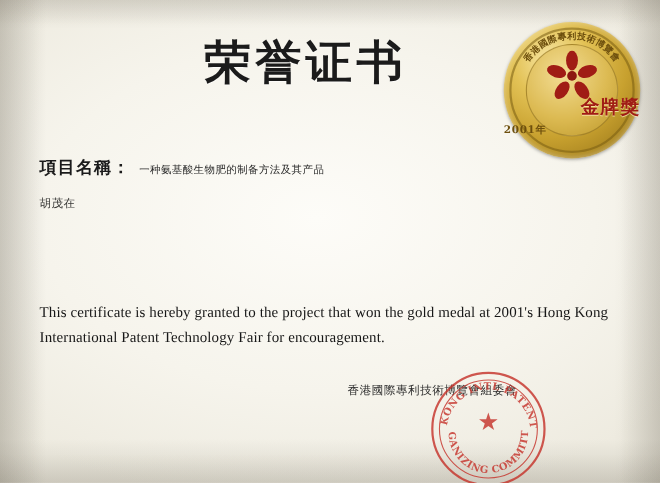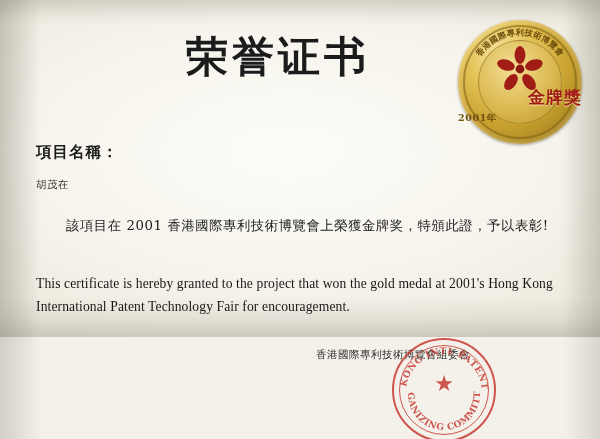--- a/index.html
+++ b/index.html
@@ -4,21 +4,21 @@
 <style>
   * { box-sizing: border-box; }
   html, body { margin:0; padding:0; }
   body {
     width:600px; height:439px; overflow:hidden;
     background:#f3f1ea;
     font-family:"Liberation Serif", serif;
   }
   #certificate {
     position:relative;
-    width:600px; height:337px;
+    width:600px; height:439px;
     background:
       linear-gradient(90deg, rgba(120,112,96,0.10) 0%, rgba(255,255,255,0) 6%),
       linear-gradient(270deg, rgba(120,112,96,0.12) 0%, rgba(255,255,255,0) 7%),
       linear-gradient(0deg, rgba(120,112,96,0.10) 0%, rgba(255,255,255,0) 6%),
       linear-gradient(180deg, rgba(120,112,96,0.10) 0%, rgba(255,255,255,0) 5%),
       radial-gradient(ellipse 70% 60% at 48% 45%, #fdfcf8 0%, #f6f4ec 60%, #eeebe0 100%);
   }
   
   .paper-shade-left {
     position:absolute; left:0; top:0; width:42px; height:439px;
@@ -238,27 +238,27 @@
         <circle cx="26" cy="23" r="4.4" fill="#8d1710"></circle>
       </g>
     </svg>
 
     <div id="seal-center-label">金牌獎</div>
     <div id="seal-year-label">2001年</div>
   </div>
 
   <div class="field-row" id="row-project">
     <span class="field-label">項目名稱：</span>
+    <span class="field-value">一种氨基酸生物肥的制备方法及其产品</span>
   </div>
 
   <div class="field-row" id="row-patentee">
     <span class="field-value">胡茂在</span>
   </div>
 
-  <div id="body-zh"><span class="indent"></span><span>該項目在 2001 香港國際專利技術博覽會上榮獲金牌奖，特頒此證，予以表彰!</span></div>
 
   <div id="body-en">This certificate is hereby granted to the project that won the gold medal at 2001's Hong Kong International Patent Technology Fair for encouragement.</div>
 
   <div id="issuer">香港國際專利技術博覽會組委會</div>
 
 
   <div id="red-stamp">
     <div class="stamp-ring"></div>
     <div class="stamp-ring2"></div>
     <svg viewBox="0 0 104 104" width="104" height="104">

